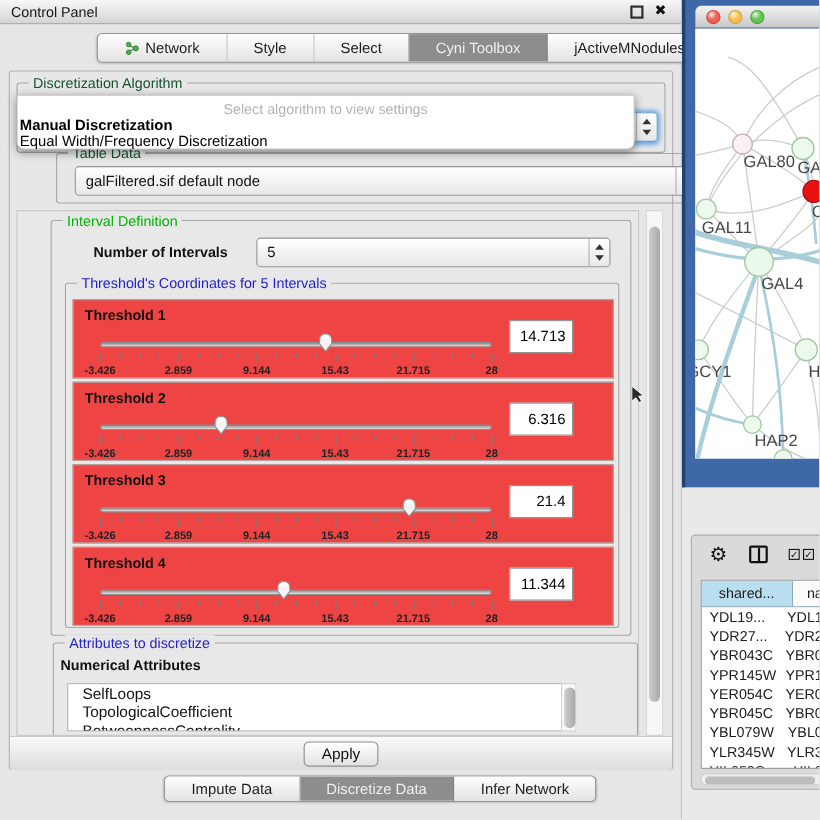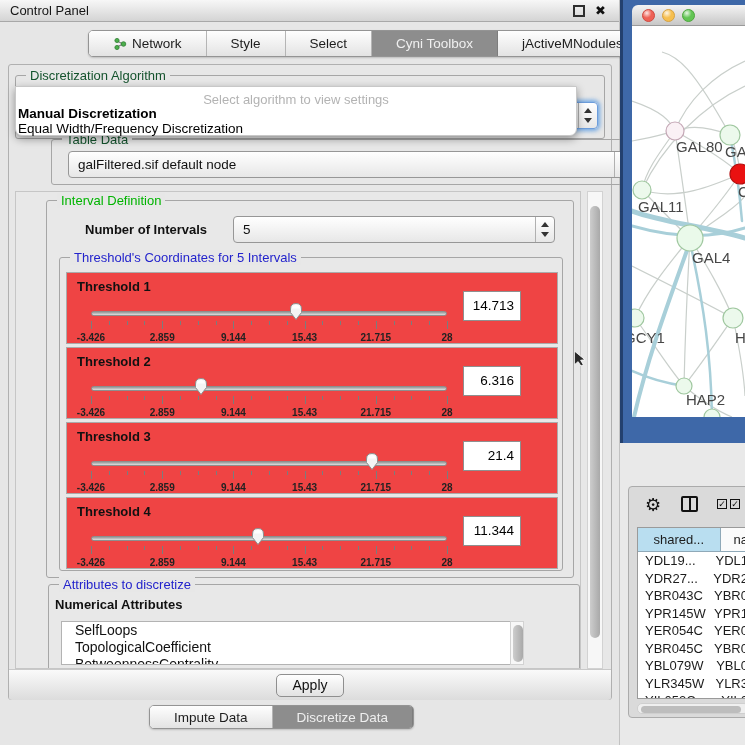--- a/index.html
+++ b/index.html
@@ -394,20 +394,23 @@
         <div id="applyBtn">Apply</div>
       </div>
     </div>
 
     <div id="bottomTabs" class="seggroup">
         <div class="seg">
           <span>Impute Data</span>
         </div>
         <div class="seg sel">
           <span>Discretize Data</span>
+        </div>
+        <div class="seg">
+          <span>Infer Network</span>
         </div>
       </div>
   </div>
 
   <div id="netframe">
     <div id="mactitle">
       <span class="light" style="left:10px;background-color:#ee6156;border:1px solid #ce4a41;"></span>
       <span class="light" style="left:30px;background-color:#f6bf4f;border:1px solid #d6a243;"></span>
       <span class="light" style="left:50px;background-color:#62c554;border:1px solid #4ea63f;"></span>
     </div>

